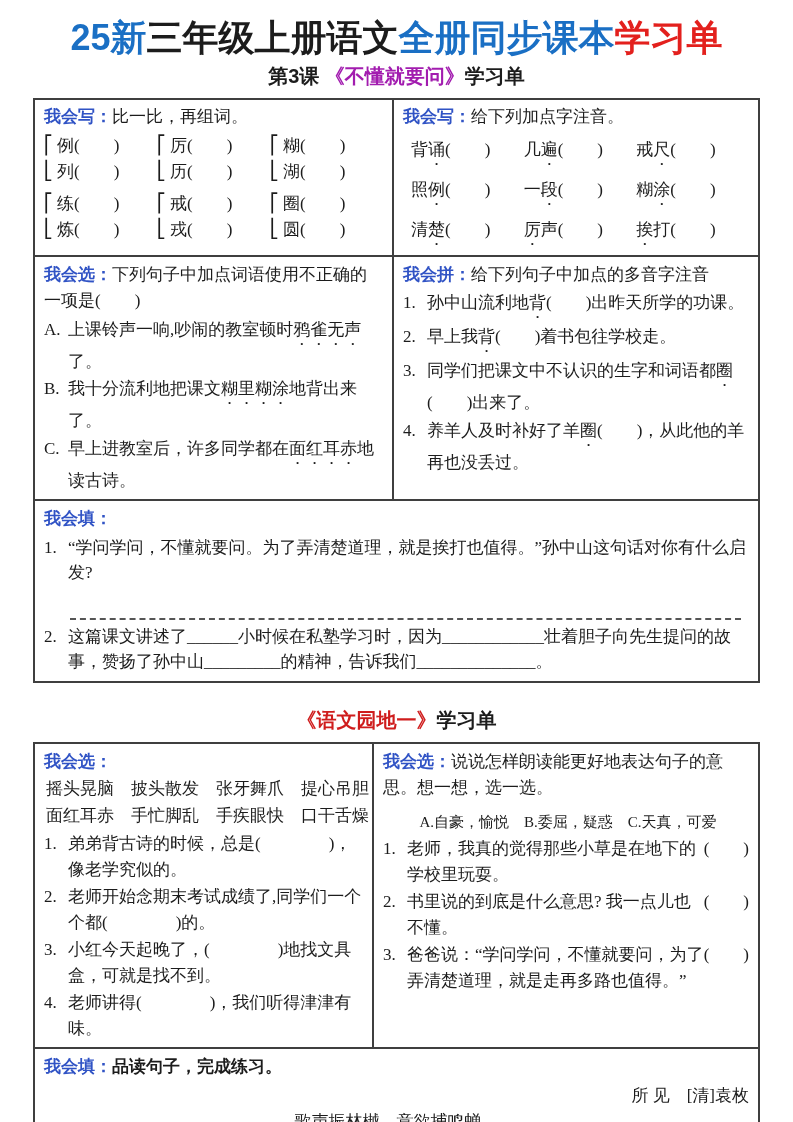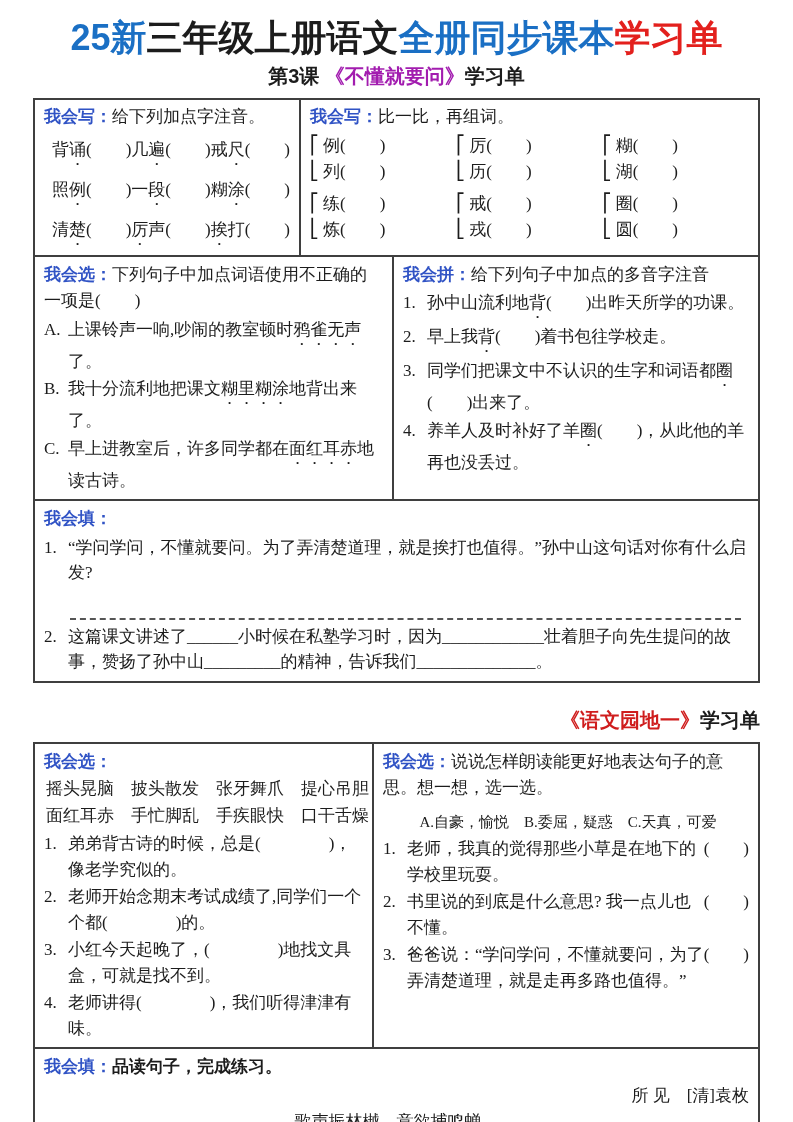--- a/index.html
+++ b/index.html
@@ -22,21 +22,21 @@
   .main-title .red{color:#e3201d;}
   .sub-title{
     margin:0 0 8px 0;
     text-align:center;
     font-family:"Liberation Sans", sans-serif;
     font-size:20px;font-weight:bold;
   }
   .sub-title .red{color:#a21caf;}
   .garden-title{
     margin:24px 0 8px 0;
-    text-align:right;
+    text-align:center;
     font-family:"Liberation Sans", sans-serif;
     font-size:20px;font-weight:bold;
   }
   .garden-title .red{color:#cf1d1d;}
   
   .sheet{border:2px solid #3f3f3f;}
   .trow{display:flex;}
   .trow + .trow{border-top:2px solid #3f3f3f;}
   .cell{padding:5px 9px 6px 9px;box-sizing:border-box;}
   .cell + .cell{border-left:2px solid #3f3f3f;flex:1;}
@@ -83,76 +83,76 @@
 <div class="page">
 
   <div class="main-title"><span class="blue">25新</span><span>三年级上册语文</span><span class="blue">全册同步课本</span><span class="red">学习单</span></div>
 
   <div class="sub-title"><span>第3课 </span><span class="red">《不懂就要问》</span><span>学习单</span></div>
 
   <div class="sheet">
 
     <div class="trow r1">
 
+      <div class="cell c-left1">
+        <div><span class="lbl">我会写：</span><span class="prm">比一比，再组词。</span></div>
+        <div class="pair-grid">
+          <div class="pair">
+            <div>
+                <div class="prow"><span class="brk">⎡</span><span>例</span><span class="paren">(　　)</span></div>
+            <div class="prow"><span class="brk">⎣</span><span>列</span><span class="paren">(　　)</span></div>
+              </div>
+          </div>
+          <div class="pair">
+            <div>
+                <div class="prow"><span class="brk">⎡</span><span>厉</span><span class="paren">(　　)</span></div>
+            <div class="prow"><span class="brk">⎣</span><span>历</span><span class="paren">(　　)</span></div>
+              </div>
+          </div>
+          <div class="pair">
+            <div>
+                <div class="prow"><span class="brk">⎡</span><span>糊</span><span class="paren">(　　)</span></div>
+            <div class="prow"><span class="brk">⎣</span><span>湖</span><span class="paren">(　　)</span></div>
+              </div>
+          </div>
+          <div class="pair">
+            <div>
+                <div class="prow"><span class="brk">⎡</span><span>练</span><span class="paren">(　　)</span></div>
+            <div class="prow"><span class="brk">⎣</span><span>炼</span><span class="paren">(　　)</span></div>
+              </div>
+          </div>
+          <div class="pair">
+            <div>
+                <div class="prow"><span class="brk">⎡</span><span>戒</span><span class="paren">(　　)</span></div>
+            <div class="prow"><span class="brk">⎣</span><span>戎</span><span class="paren">(　　)</span></div>
+              </div>
+          </div>
+          <div class="pair">
+            <div>
+                <div class="prow"><span class="brk">⎡</span><span>圈</span><span class="paren">(　　)</span></div>
+            <div class="prow"><span class="brk">⎣</span><span>圆</span><span class="paren">(　　)</span></div>
+              </div>
+          </div>
+        </div>
+      </div>
+
       <div class="cell">
         <div><span class="lbl">我会写：</span><span class="prm">给下列加点字注音。</span></div>
         <div class="word-grid">
           <span class="word"><span>背</span><span class="dot-u">诵</span><span></span><span class="paren">(　　)</span></span>
           <span class="word"><span>几</span><span class="dot-u">遍</span><span></span><span class="paren">(　　)</span></span>
           <span class="word"><span>戒</span><span class="dot-u">尺</span><span></span><span class="paren">(　　)</span></span>
           <span class="word"><span>照</span><span class="dot-u">例</span><span></span><span class="paren">(　　)</span></span>
           <span class="word"><span>一</span><span class="dot-u">段</span><span></span><span class="paren">(　　)</span></span>
           <span class="word"><span>糊</span><span class="dot-u">涂</span><span></span><span class="paren">(　　)</span></span>
           <span class="word"><span>清</span><span class="dot-u">楚</span><span></span><span class="paren">(　　)</span></span>
           <span class="word"><span></span><span class="dot-u">厉</span><span>声</span><span class="paren">(　　)</span></span>
           <span class="word"><span></span><span class="dot-u">挨</span><span>打</span><span class="paren">(　　)</span></span>
         </div>
       </div>
-
-      <div class="cell c-left1">
-        <div><span class="lbl">我会写：</span><span class="prm">比一比，再组词。</span></div>
-        <div class="pair-grid">
-          <div class="pair">
-            <div>
-                <div class="prow"><span class="brk">⎡</span><span>例</span><span class="paren">(　　)</span></div>
-            <div class="prow"><span class="brk">⎣</span><span>列</span><span class="paren">(　　)</span></div>
-              </div>
-          </div>
-          <div class="pair">
-            <div>
-                <div class="prow"><span class="brk">⎡</span><span>厉</span><span class="paren">(　　)</span></div>
-            <div class="prow"><span class="brk">⎣</span><span>历</span><span class="paren">(　　)</span></div>
-              </div>
-          </div>
-          <div class="pair">
-            <div>
-                <div class="prow"><span class="brk">⎡</span><span>糊</span><span class="paren">(　　)</span></div>
-            <div class="prow"><span class="brk">⎣</span><span>湖</span><span class="paren">(　　)</span></div>
-              </div>
-          </div>
-          <div class="pair">
-            <div>
-                <div class="prow"><span class="brk">⎡</span><span>练</span><span class="paren">(　　)</span></div>
-            <div class="prow"><span class="brk">⎣</span><span>炼</span><span class="paren">(　　)</span></div>
-              </div>
-          </div>
-          <div class="pair">
-            <div>
-                <div class="prow"><span class="brk">⎡</span><span>戒</span><span class="paren">(　　)</span></div>
-            <div class="prow"><span class="brk">⎣</span><span>戎</span><span class="paren">(　　)</span></div>
-              </div>
-          </div>
-          <div class="pair">
-            <div>
-                <div class="prow"><span class="brk">⎡</span><span>圈</span><span class="paren">(　　)</span></div>
-            <div class="prow"><span class="brk">⎣</span><span>圆</span><span class="paren">(　　)</span></div>
-              </div>
-          </div>
-        </div>
-      </div>
     </div>
 
     <div class="trow r2">
 
       <div class="cell c-left1 body-txt">
         <div><span class="lbl">我会选：</span><span class="prm">下列句子中加点词语使用不正确的一项是(　　)</span></div>
         <div class="qitem">
             <span class="qnum">A.</span>
             <span class="qtext"><span>上课铃声一响,吵闹的教室顿时</span><span class="dot-u">鸦雀无声</span><span>了。</span></span>
           </div>

